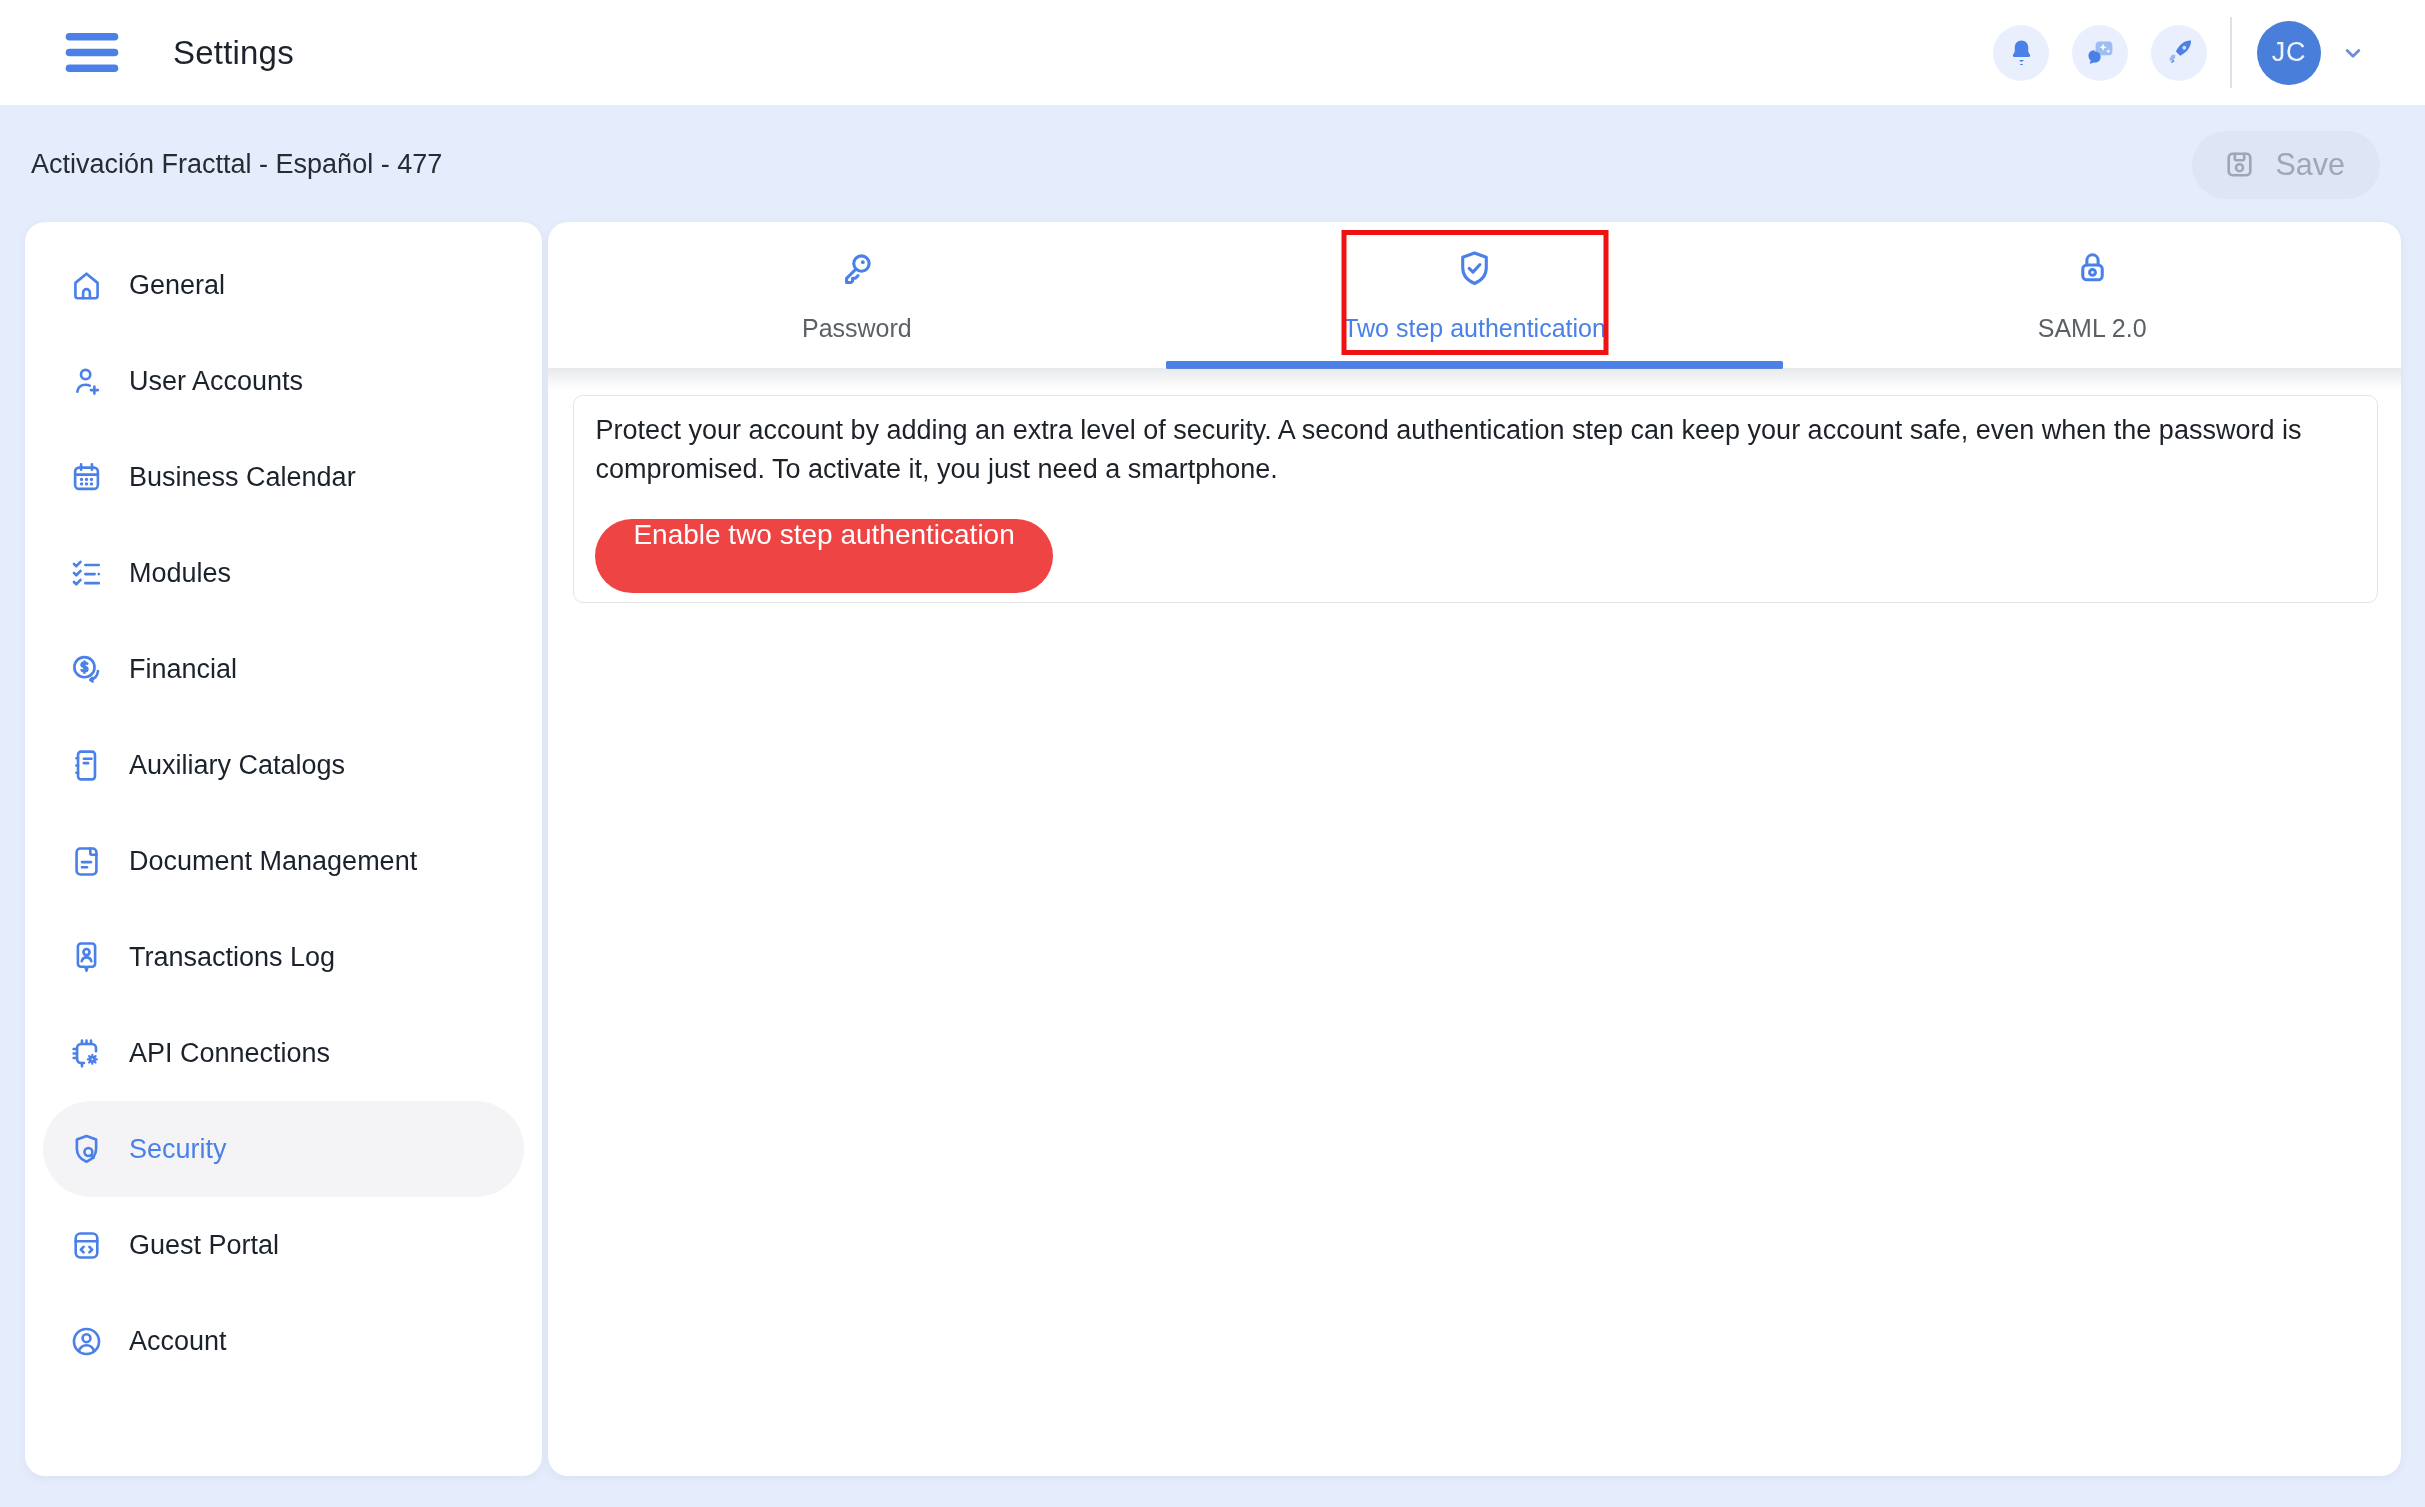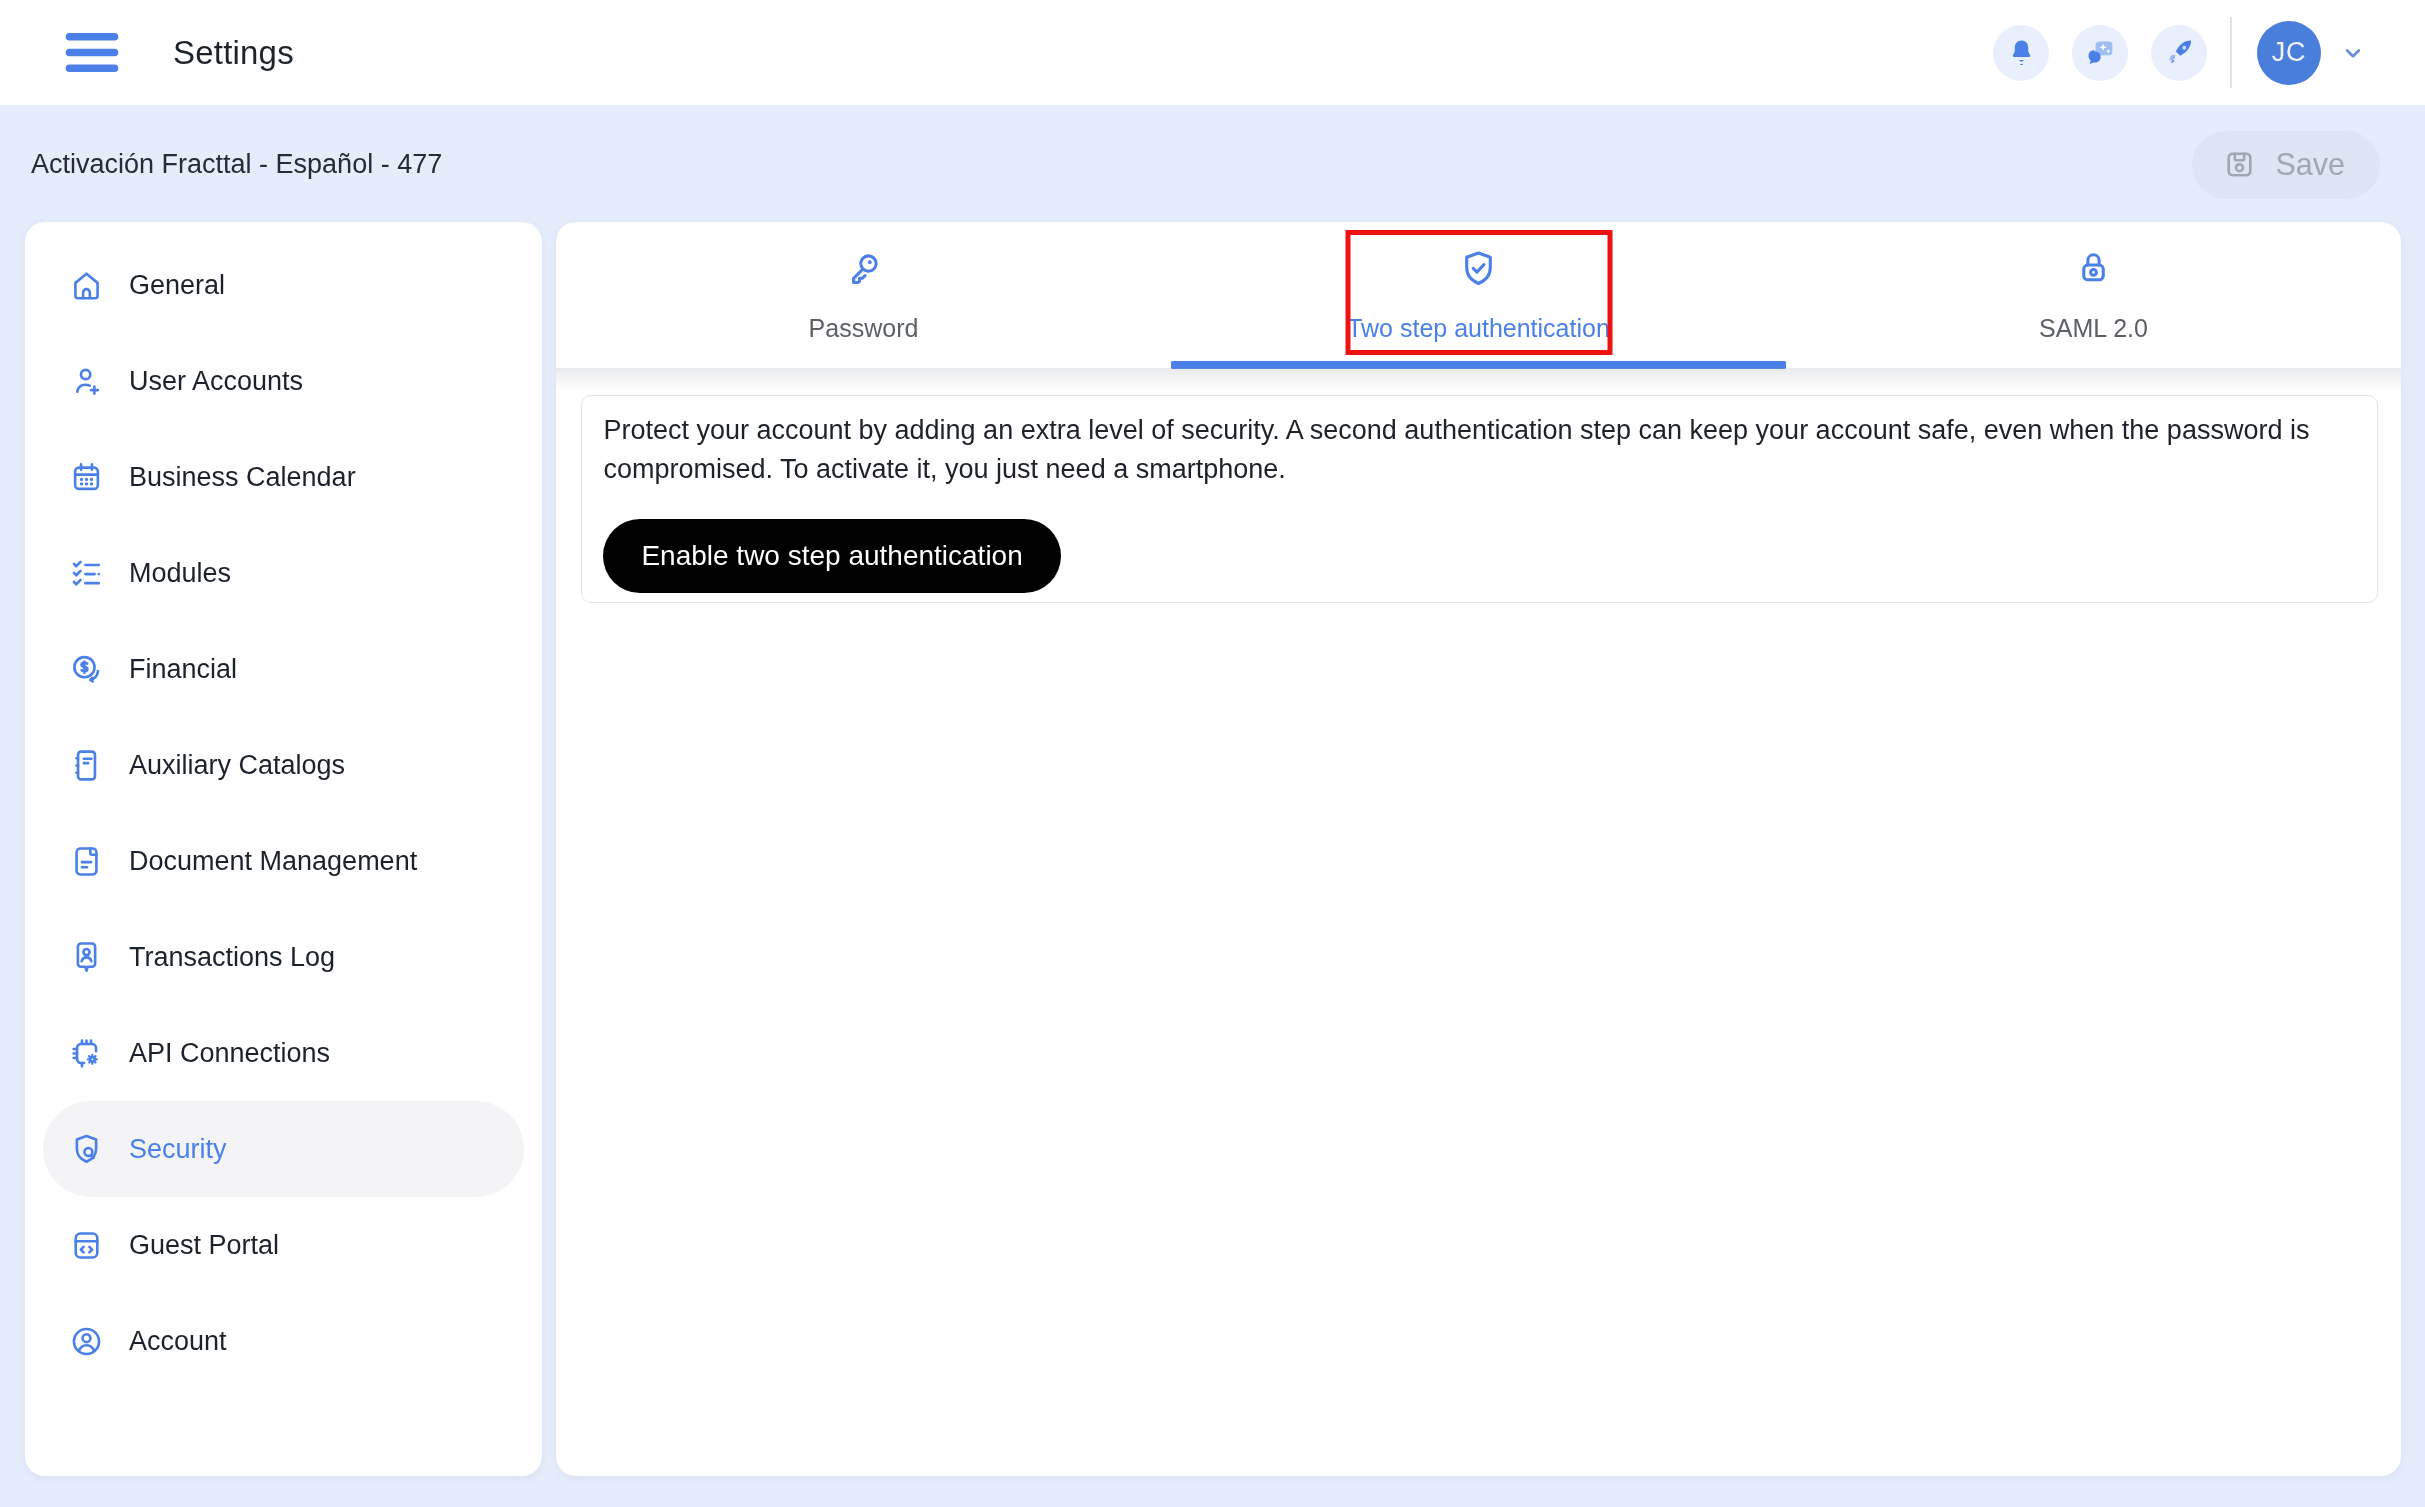--- a/index.html
+++ b/index.html
@@ -78,21 +78,21 @@
     color: #a0a7b2;
     font-family: inherit;
     font-size: 30.5px;
     cursor: default;
   }
   .save-btn svg { width: 35px; height: 35px; margin-right: 18px; }
 
   
   .content-row {
     display: flex;
-    gap: 14px;
+    gap: 6px;
     margin: 12.4px 25px 0 25px;
     height: 1254px;
   }
   .card {
     background: #ffffff;
     border-radius: 20px;
     box-shadow: 0 2.5px 10px rgba(30, 48, 100, 0.05);
   }
 
   
@@ -182,27 +182,27 @@
     line-height: 39px;
     color: #1d2229;
   }
   .inner-card p + p { margin-top: 21.4px; }
   .enable-btn {
     margin-top: 30px;
     height: 74px;
     padding: 0 38px;
     border: none;
     border-radius: 37px;
-    background: #000000;
+    background: #ef4444;
     color: #ffffff;
     font-family: inherit;
     font-size: 28px;
     cursor: pointer;
     display: inline-flex;
-    align-items: center;
+    align-items: flex-start;
   }
 </style>
 </head>
 <body>
 
 <header class="appbar">
   <button class="menu-btn">
     <span>
         <svg viewBox="0 0 24 18">
           <path d="M2 2h20M2 9h20M2 16h20" fill="none" stroke="currentColor" stroke-width="3.4" stroke-linecap="round"></path>

